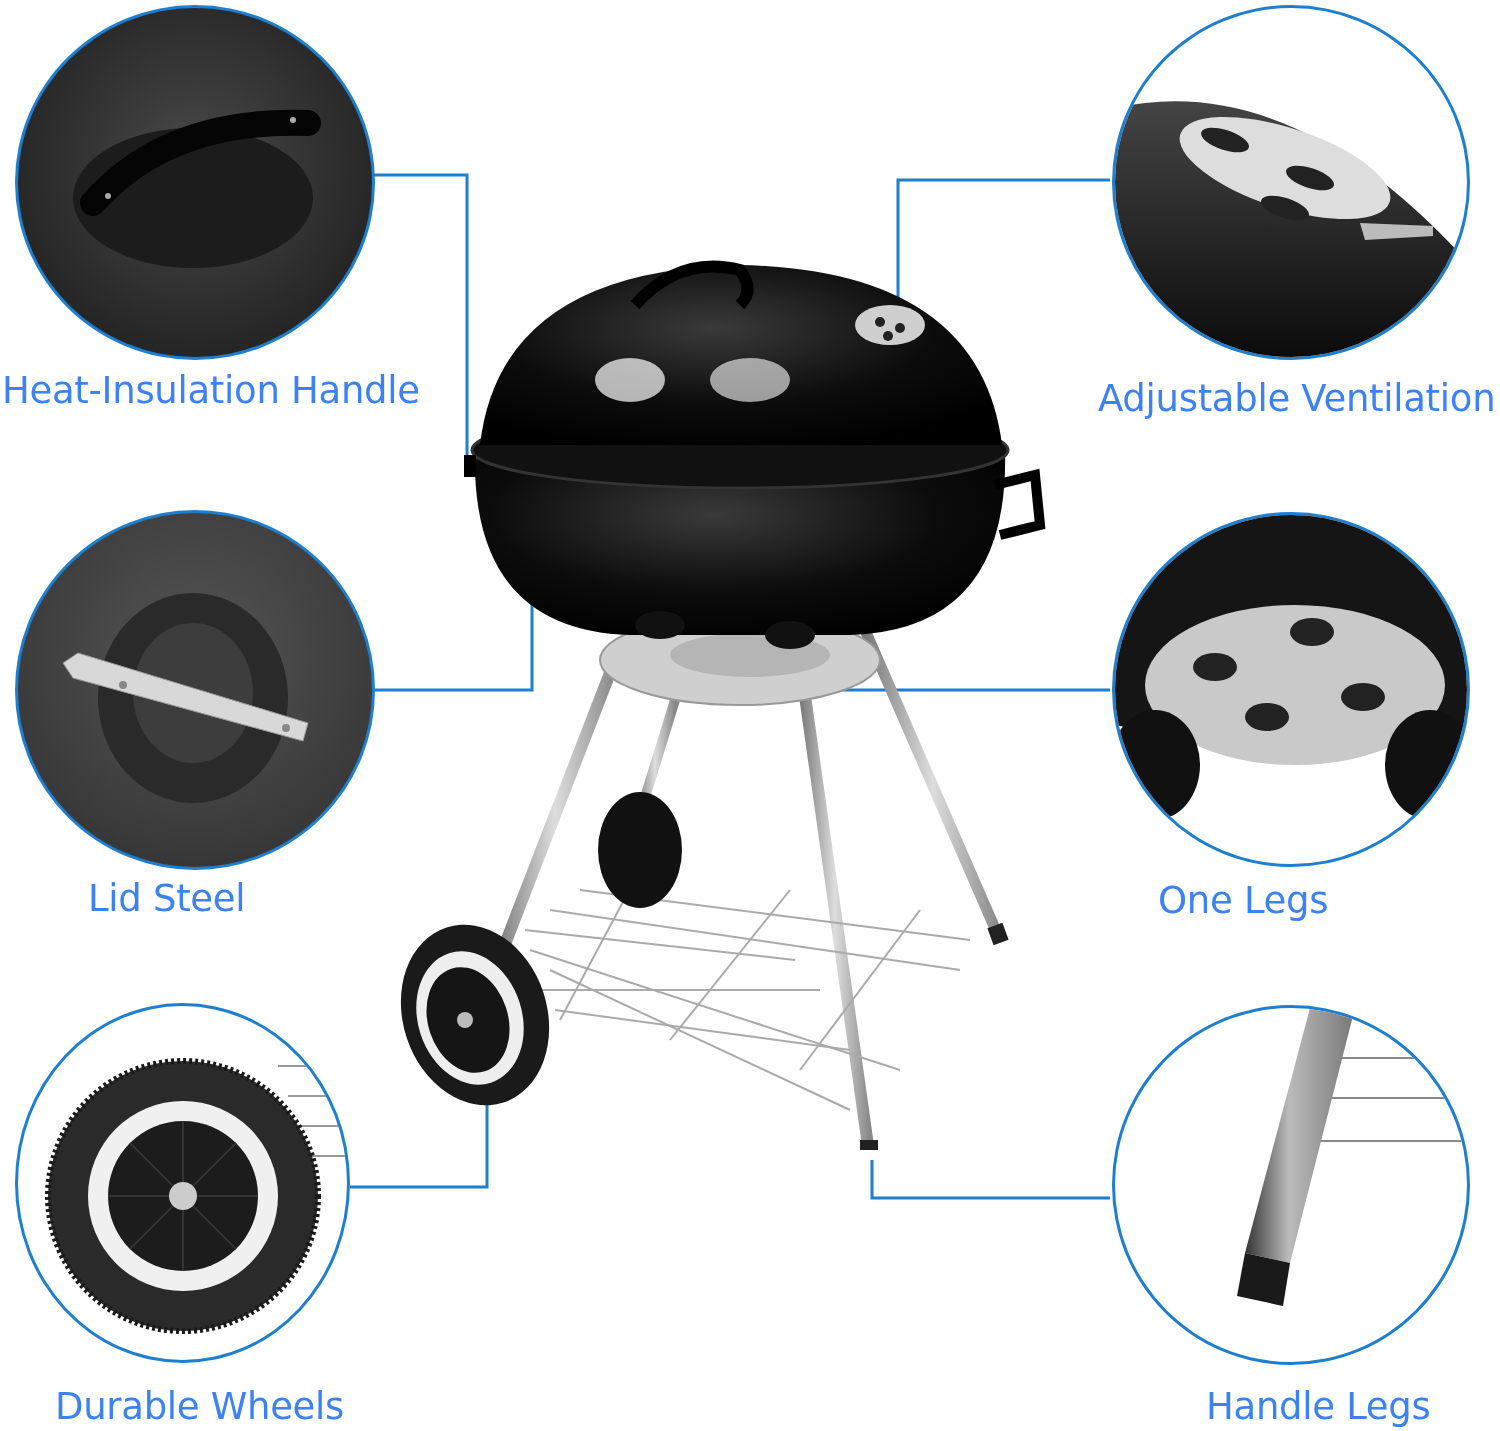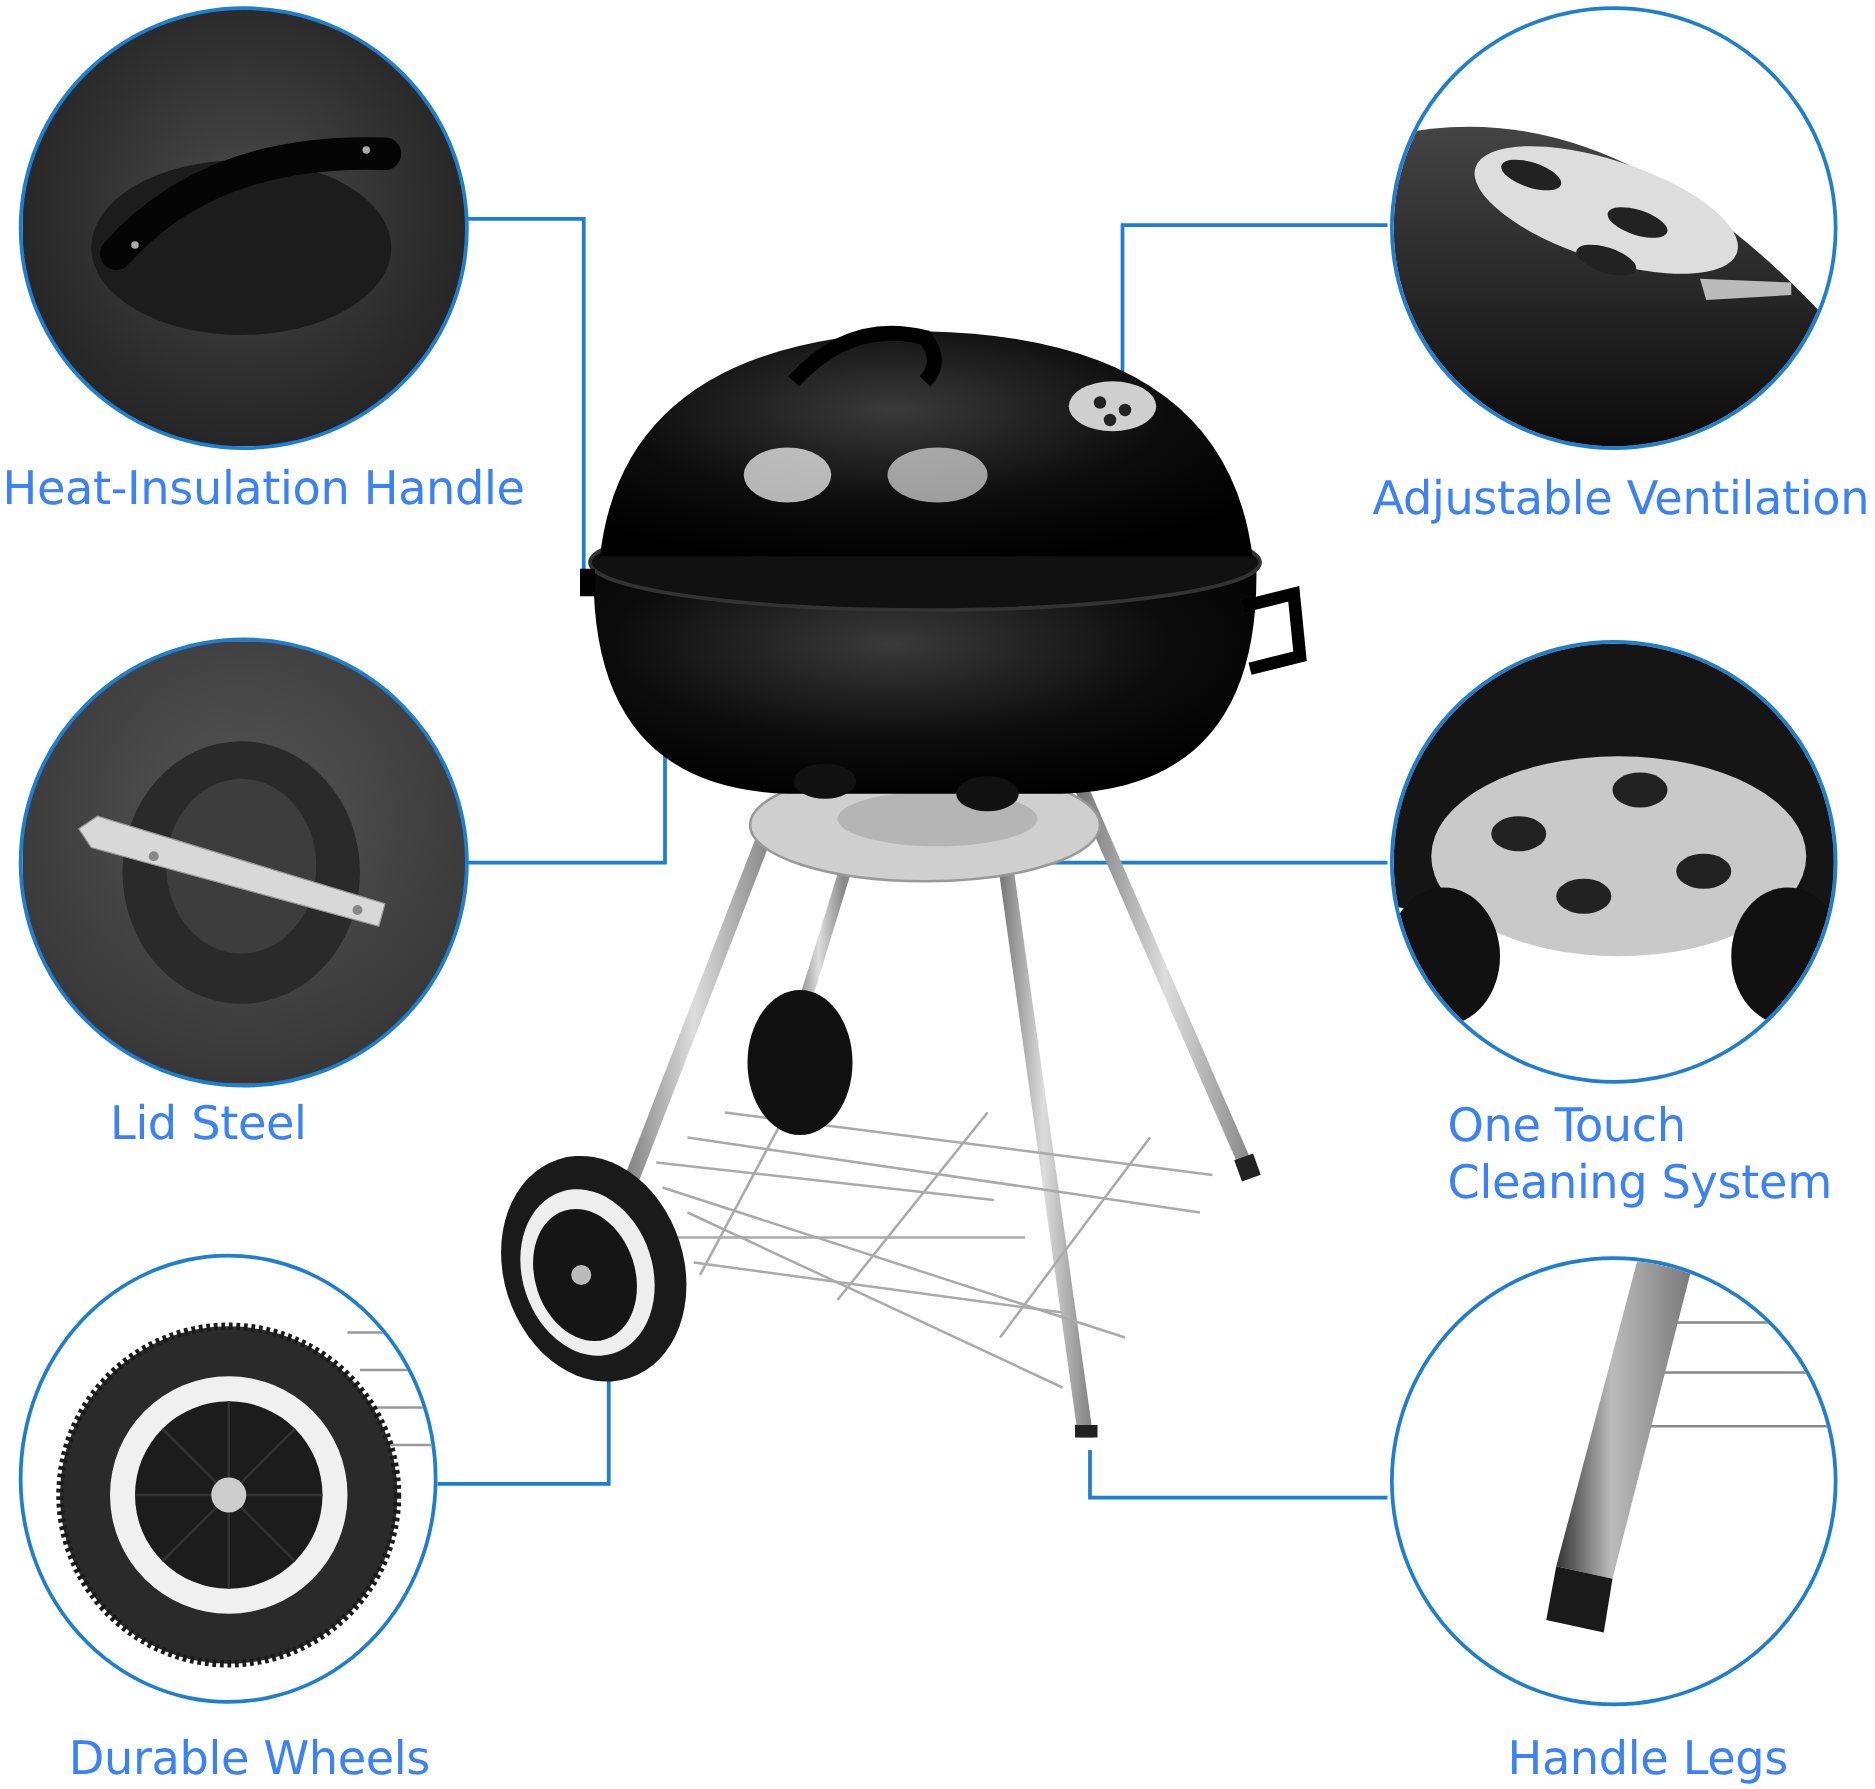--- a/index.html
+++ b/index.html
@@ -138,22 +138,21 @@
     <ellipse cx="100" cy="152" rx="22" ry="14" fill="#222"></ellipse>
     <ellipse cx="197" cy="117" rx="22" ry="14" fill="#222"></ellipse>
     <ellipse cx="248" cy="182" rx="22" ry="14" fill="#222"></ellipse>
     <ellipse cx="152" cy="202" rx="22" ry="14" fill="#222"></ellipse>
     <path d="M35,205 L72,190 L88,212 L55,228 Z" fill="#c9c9c9"></path>
     <ellipse cx="40" cy="250" rx="45" ry="55" fill="#111"></ellipse>
     <ellipse cx="315" cy="250" rx="45" ry="55" fill="#111"></ellipse>
   </svg>
 </div>
 <div class="label" style="left:1158px;top:878px;">
-  <div>One Touch</div>
-  <div>Cleaning System</div>
+  <div>One Legs</div>
 </div>
 
 <div class="circle" style="left:15px;top:1003px;width:335px;height:360px;background:#fff;">
   <svg width="335" height="360">
     <g stroke="#999" stroke-width="2">
         <line x1="260" y1="60" x2="335" y2="60"></line>
         <line x1="270" y1="90" x2="335" y2="90"></line>
         <line x1="280" y1="120" x2="335" y2="120"></line>
         <line x1="285" y1="150" x2="335" y2="150"></line>
       </g>

